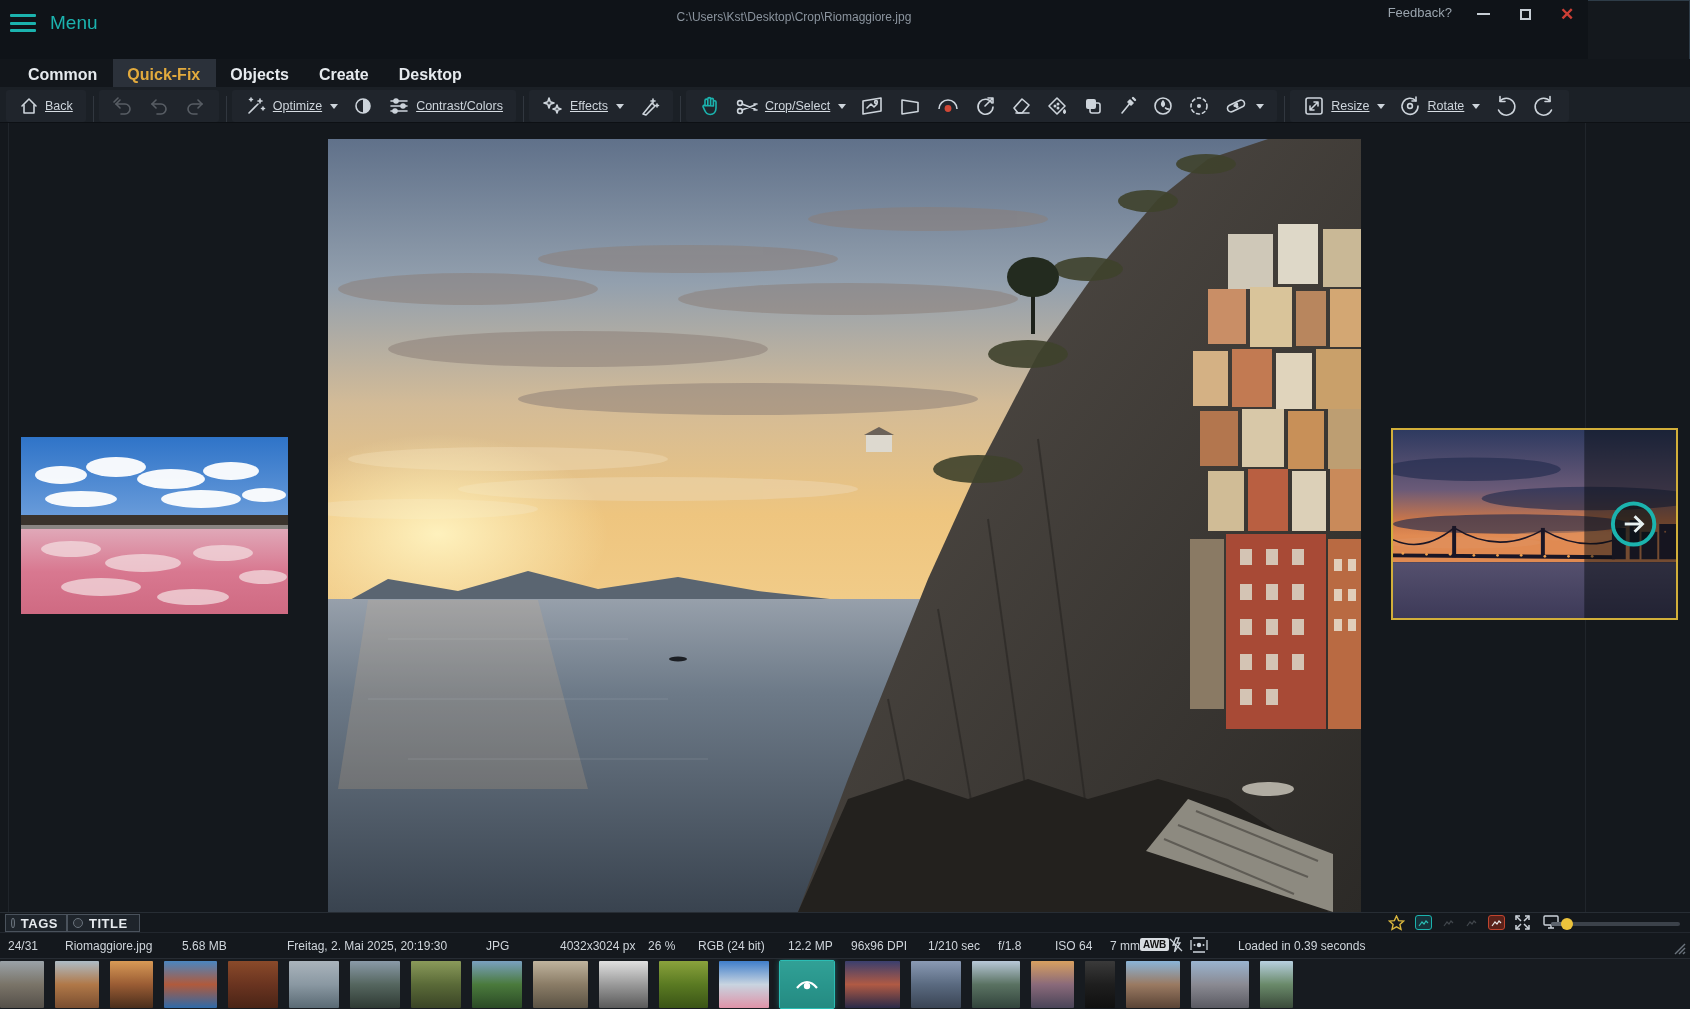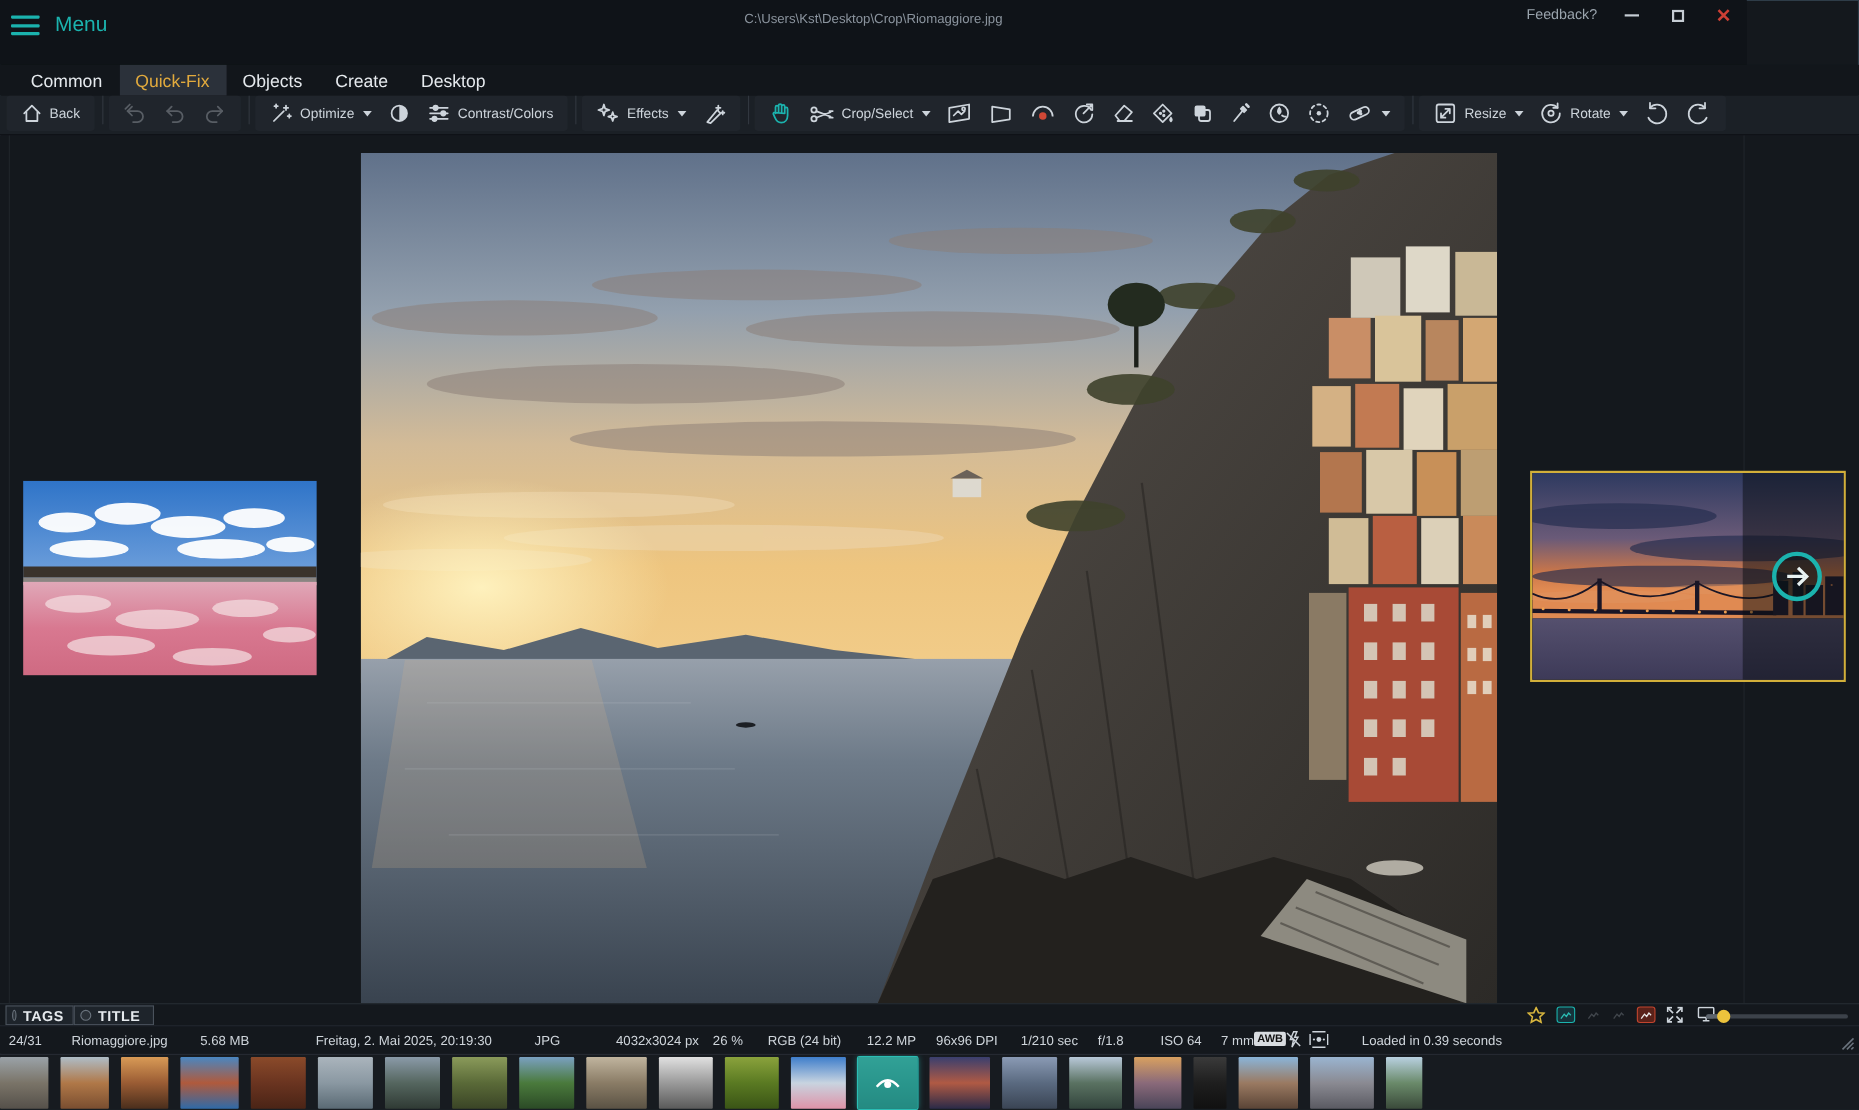--- a/index.html
+++ b/index.html
@@ -20,24 +20,24 @@
   .app-title { font-size:15px; color:#e3e8ed; }
   .app-path { font-size:12px; color:#8b949e; margin-top:5px; }
   .feedback { position:absolute; right:136px; top:5px; font-size:13px; color:#9aa4ad; cursor:pointer; }
   .winbtns { position:absolute; right:8px; top:3px; display:flex; gap:16px; align-items:center; }
   .winbtn { width:26px; height:22px; display:flex; align-items:center; justify-content:center; cursor:pointer; }
   .wb-min i { display:block; width:13px; height:2px; background:#c6cdd4; }
   .wb-max i { display:block; width:11px; height:11px; border:2px solid #c6cdd4; }
   .wb-close { color:#cd3f35; font-size:17px; font-weight:bold; }
   
   .tabbar { position:absolute; left:0; top:59px; width:1690px; height:28px; background:#12161b; display:flex; align-items:stretch; padding-left:14px; }
-  .tab { font-size:16px; color:#e6eaee; padding:3px 16px 0 14px; display:flex; align-items:center; cursor:pointer; }
+  .tab { font-size:16px; color:#e6eaee; padding:3px 16px 0 14px; display:flex; align-items:center; cursor:pointer;font-weight:bold; }
   .tab.active { background:#2b313a; color:#e2aa3d; }
   
-  .toolbar { position:absolute; left:0; top:87px; width:1690px; height:36px; background:#1b2026; border-bottom:1px solid #0d1014; display:flex; align-items:flex-start; padding-left:6px; }
+  .toolbar { position:absolute; left:0; top:87px; width:1690px; height:36px; background:#1b2026; border-bottom:1px solid #0d1014; display:flex; align-items:flex-end; padding-left:6px;text-decoration:underline; }
   .tgroup { display:flex; align-items:center; height:32px; padding:0 6px; background:#20252c; border-radius:3px; margin-right:2px; }
   .tsep { width:1px; height:26px; background:#31373f; margin:0 5px; }
   .tbtn { display:flex; align-items:center; gap:6px; padding:0 7px; height:30px; cursor:pointer; border-radius:3px; color:#cdd4db; font-size:12.5px; white-space:nowrap; }
   .tbtn svg { display:block; }
   .tbtn.disabled { opacity:.32; cursor:default; }
   .caret { width:0; height:0; border-left:4px solid transparent; border-right:4px solid transparent; border-top:5px solid #cdd4db; margin-left:2px; }
   .ic { stroke:#cdd4db; fill:none; stroke-width:1.6; stroke-linecap:round; stroke-linejoin:round; }
   .ic-teal { stroke:#1bb3ae; }
   
   .canvas { position:absolute; left:0; top:123px; width:1690px; height:789px; background:#14181d; overflow:hidden; }

